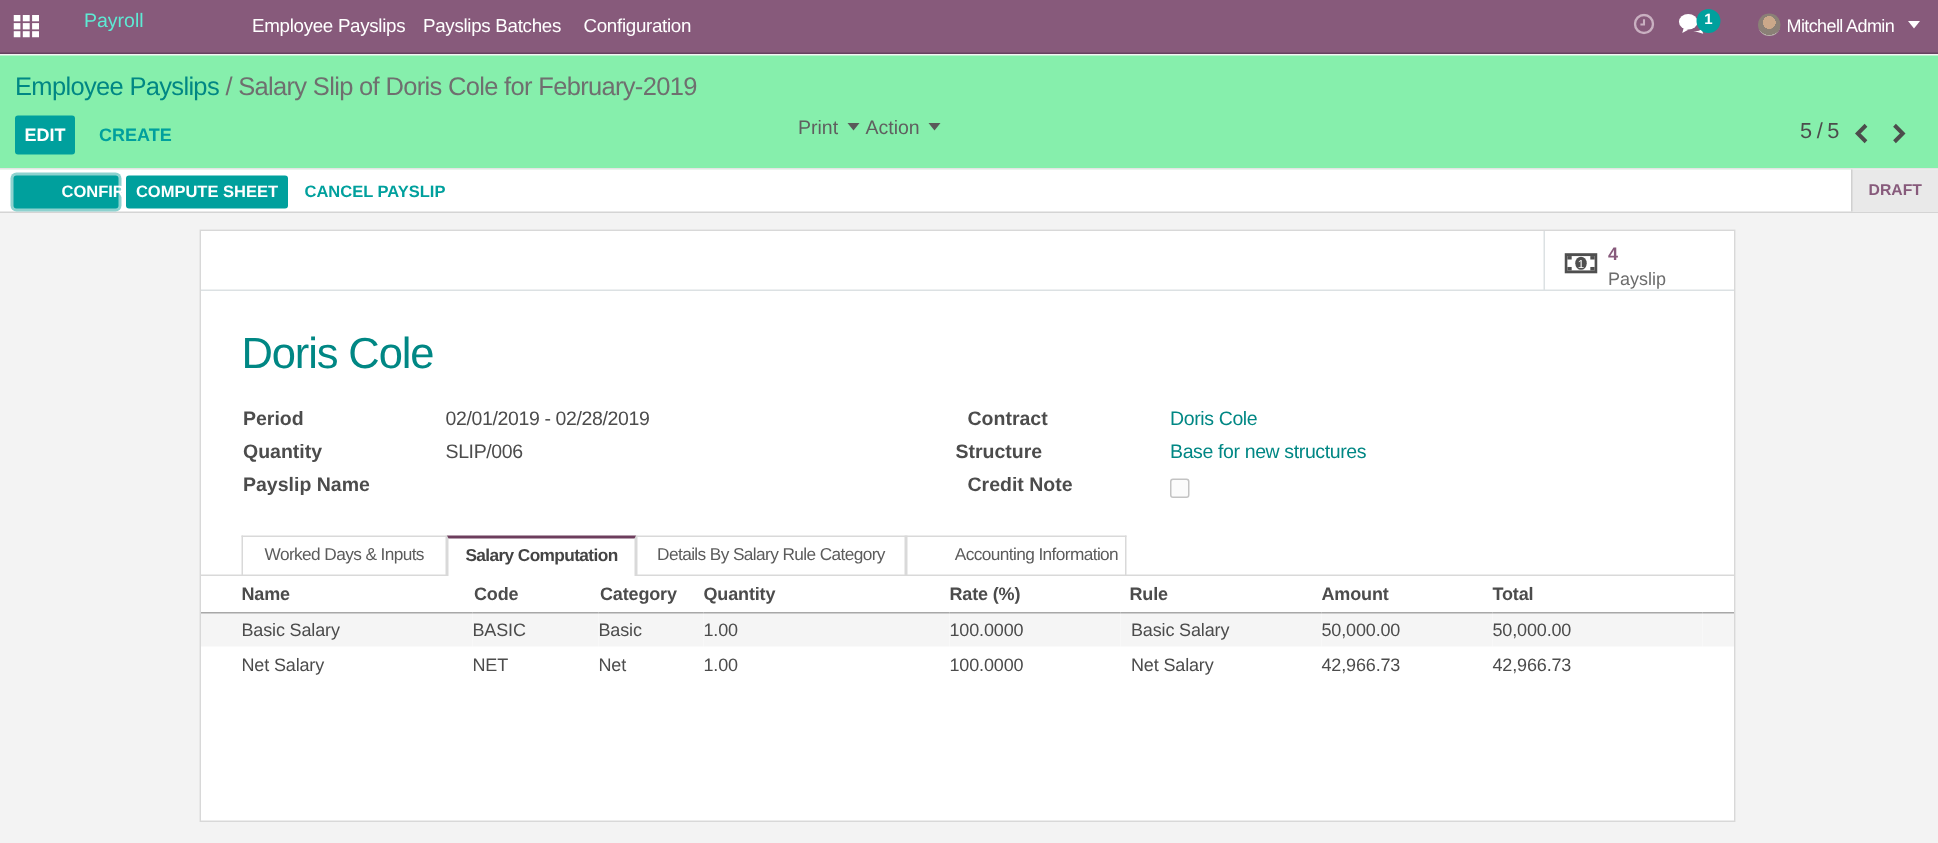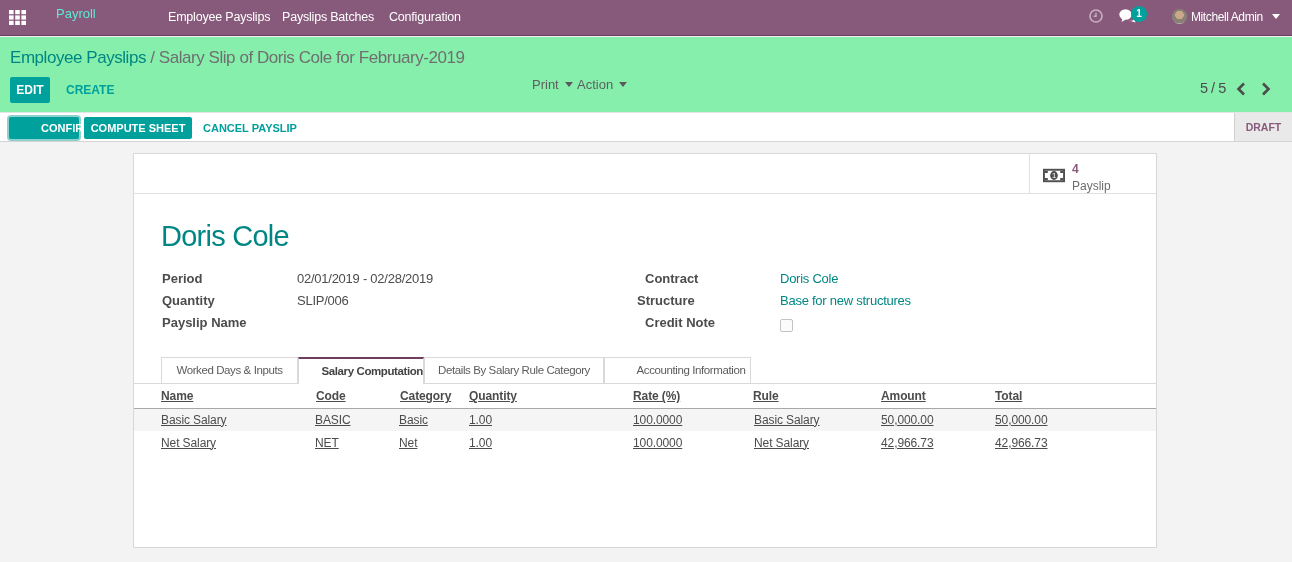--- a/index.html
+++ b/index.html
@@ -41,26 +41,26 @@
 .smartbtn { position:absolute; right:0; top:0; width:127px; height:40px; border-left:1px solid #dce1e3; }
 .smartbtn .num { position:absolute; left:42px; top:8px; font-size:12px; font-weight:bold; color:#875a7b; }
 .smartbtn .lbl { position:absolute; left:42px; top:25px; font-size:12px; color:#6d6d6d; }
 .title { position:absolute; left:27px; top:66px; white-space:nowrap; font-size:29px; letter-spacing:-0.75px; color:#008784; }
 
 .flabel { position:absolute; font-size:13px; font-weight:bold; color:#4c4c4c; }
 .fval { position:absolute; font-size:13px; letter-spacing:-0.25px; color:#4c4c4c; }
 .fval a { color:#008784; text-decoration:none; }
 .cbx { position:absolute; left:646px; top:165px; width:13px; height:13px; background:#fbfbfb; border:1px solid #c3c3c3; border-radius:2px; }
 .tab { position:absolute; top:203px; white-space:nowrap; height:27px; border:1px solid #d9d9d9; border-bottom:none; background:#fff; font-size:11.5px; letter-spacing:-0.4px; color:#5c5c5c; text-align:center; line-height:25px; }
-.tab.active { border-top:2px solid #6d3e5d; font-weight:bold; color:#444; line-height:24px; z-index:3;text-align:right; }
+.tab.active { border-top:2px solid #6d3e5d; font-weight:bold; color:#444; line-height:24px; z-index:3; }
 .tabline { position:absolute; left:0; top:229px; width:1022px; height:1px; background:#d9d9d9; }
 .tabmask { position:absolute; height:1px; background:#fff; top:229px; z-index:2; }
 
 
-table.list { position:absolute; left:0; top:231px; width:1022px; border-collapse:collapse; table-layout:fixed; font-size:12px; letter-spacing:-0.1px; color:#4c4c4c;text-decoration:underline; }
+table.list { position:absolute; left:0; top:231px; width:1022px; border-collapse:collapse; table-layout:fixed; font-size:12px; letter-spacing:-0.1px; color:#4c4c4c; }
 table.list th { font-weight:bold; text-align:left; height:23px; border-bottom:1px solid #a8a8a8; padding:0; }
 table.list td { height:23px; padding:0; }
 table.list .r { text-align:left; }
 tr.odd td { background:#f5f5f5; }
 </style>
 </head>
 <body>
 <div id="app">
 
   <div class="nav">

